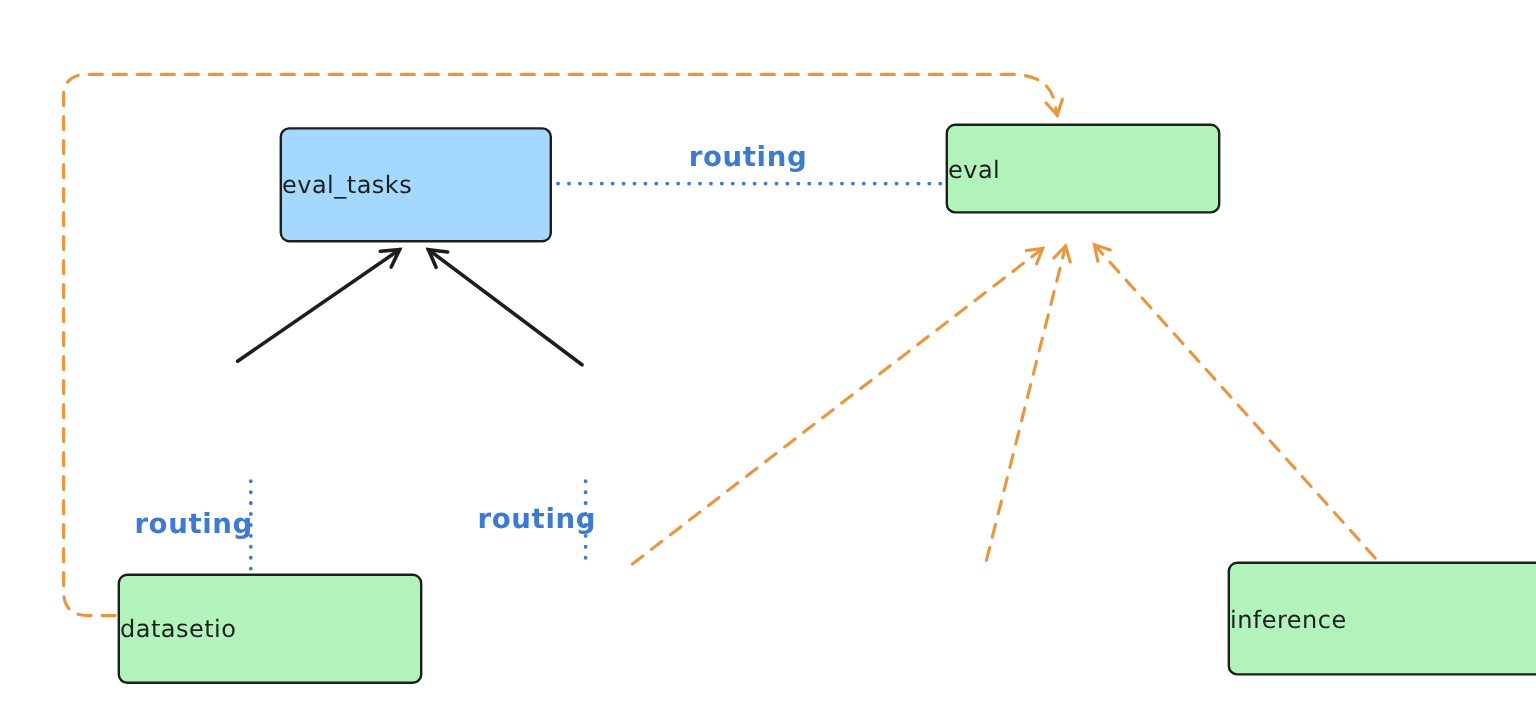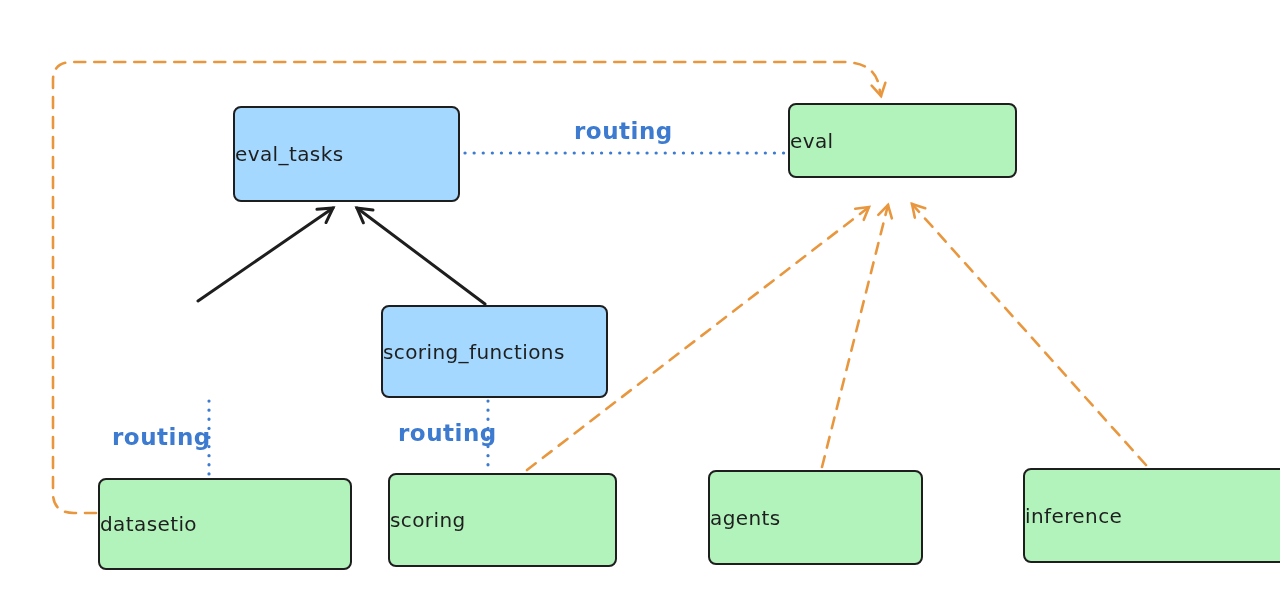--- a/index.html
+++ b/index.html
@@ -64,35 +64,26 @@
 
   <div class="node fill-blue" style="left:233px;top:106px;width:227px;height:96px">
     <span>eval_tasks</span>
   </div>
 
   <div class="node fill-green" style="left:788px;top:103px;width:229px;height:75px">
     <span>eval</span>
   </div>
 
 
-  <div class="node fill-blue" style="left:381px;top:305px;width:227px;height:93px">
-    <span>scoring_functions</span>
-  </div>
 
   <div class="node fill-green" style="left:98px;top:478px;width:254px;height:92px">
     <span>datasetio</span>
   </div>
 
-  <div class="node fill-green" style="left:388px;top:473px;width:229px;height:94px">
-    <span>scoring</span>
-  </div>
 
-  <div class="node fill-green" style="left:708px;top:470px;width:215px;height:95px">
-    <span>agents</span>
-  </div>
 
   <div class="node fill-green" style="left:1023px;top:468px;width:272px;height:95px">
     <span>inference</span>
   </div>
 
   <div class="edge-label" style="left:574px;top:118px;width:90px">routing</div>
   <div class="edge-label" style="left:112px;top:424px;width:84px">routing</div>
   <div class="edge-label" style="left:398px;top:420px;width:84px">routing</div>
 
 </div>

